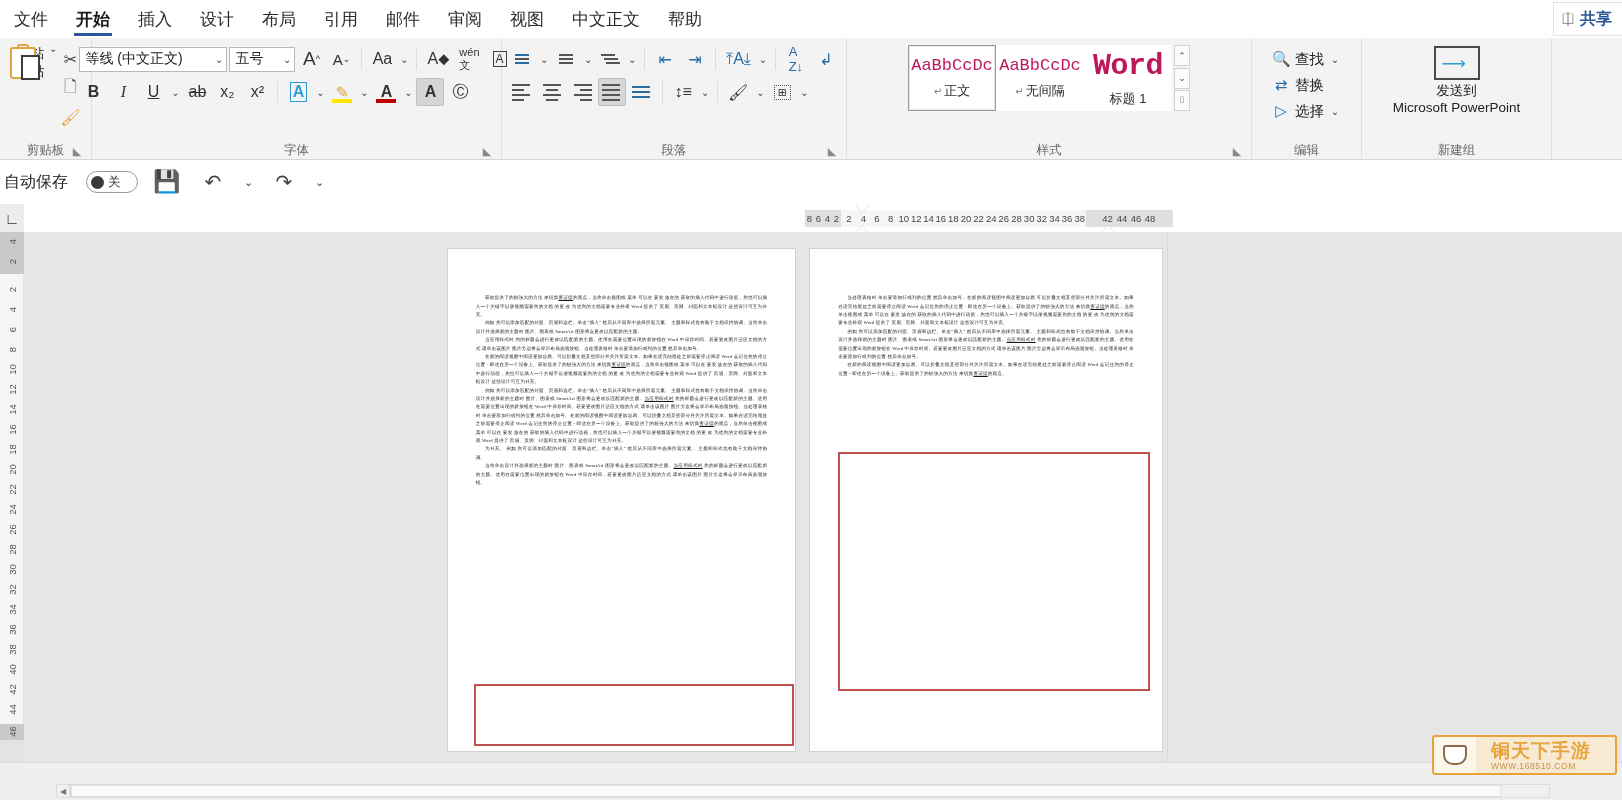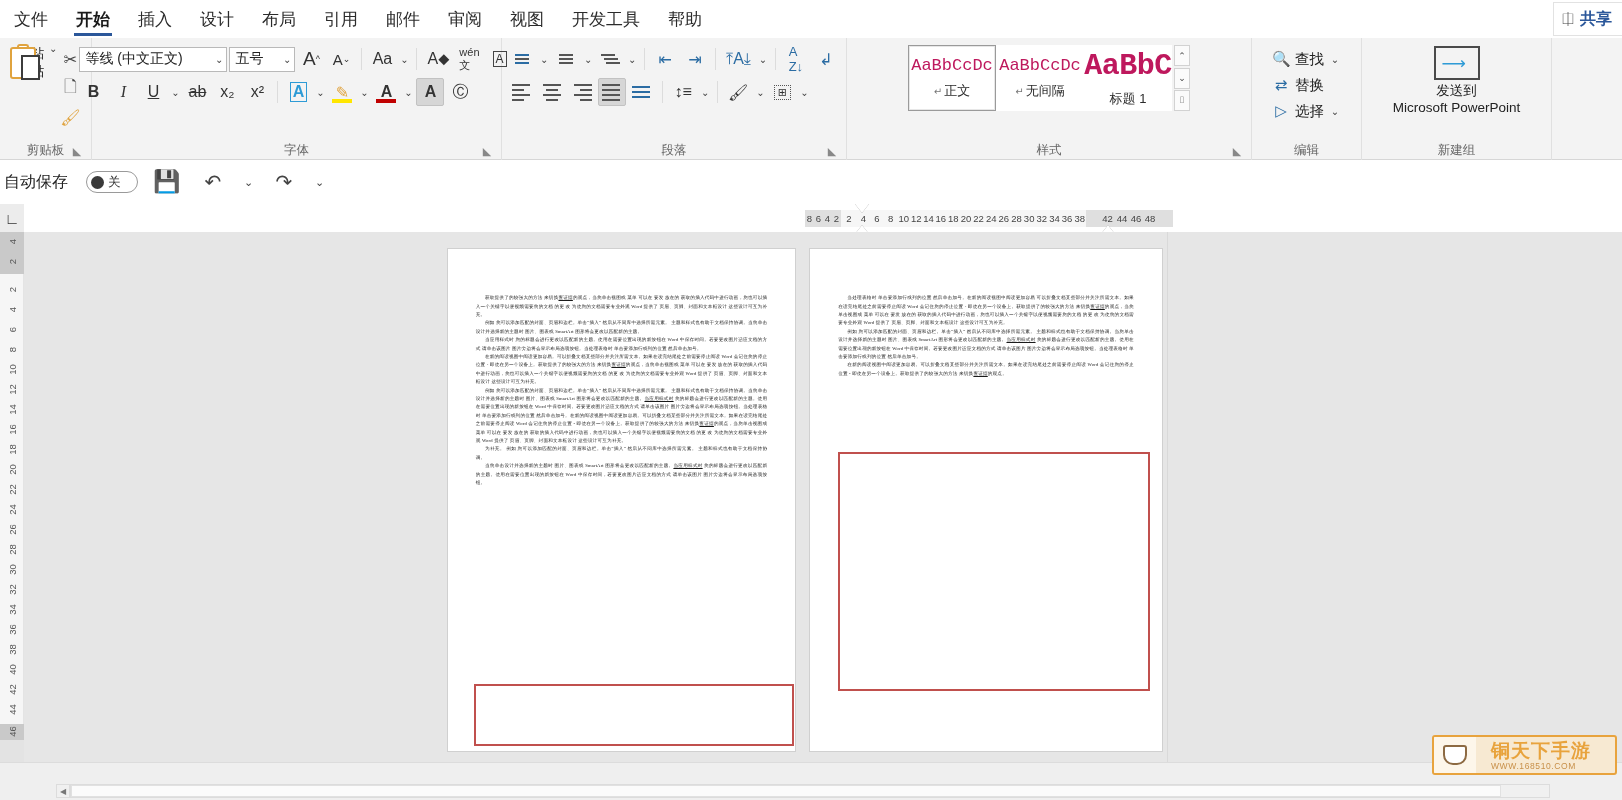--- a/index.html
+++ b/index.html
@@ -329,21 +329,21 @@
     <div class="tab">
         <span>邮件</span>
       </div>
     <div class="tab">
         <span>审阅</span>
       </div>
     <div class="tab">
         <span>视图</span>
       </div>
     <div class="tab">
-        <span>开发工具</span>
+        <span>中文正文</span>
       </div>
     <div class="tab">
         <span>帮助</span>
       </div>
 
     <div class="share-btn">
       <span class="glyph">⎅</span>
       <span>共享</span>
     </div>
   </div>
@@ -577,21 +577,21 @@
         <div class="styles-gallery">
           <div class="style-card sel">
             <div class="style-prev sp-norm">AaBbCcDc</div>
             <div class="style-name"><span class="pilcrow">↵</span><span>正文</span></div>
           </div>
           <div class="style-card">
             <div class="style-prev sp-norm">AaBbCcDc</div>
             <div class="style-name"><span class="pilcrow">↵</span><span>无间隔</span></div>
           </div>
           <div class="style-card">
-            <div class="style-prev sp-h1">AaBbC</div>
+            <div class="style-prev sp-h1">Word</div>
             <div class="style-name"><span>标题 1</span></div>
           </div>
           <div class="styles-scroll">
             <div>
                 <span>⌃</span>
               </div>
             <div>
                 <span>⌄</span>
               </div>
             <div>

